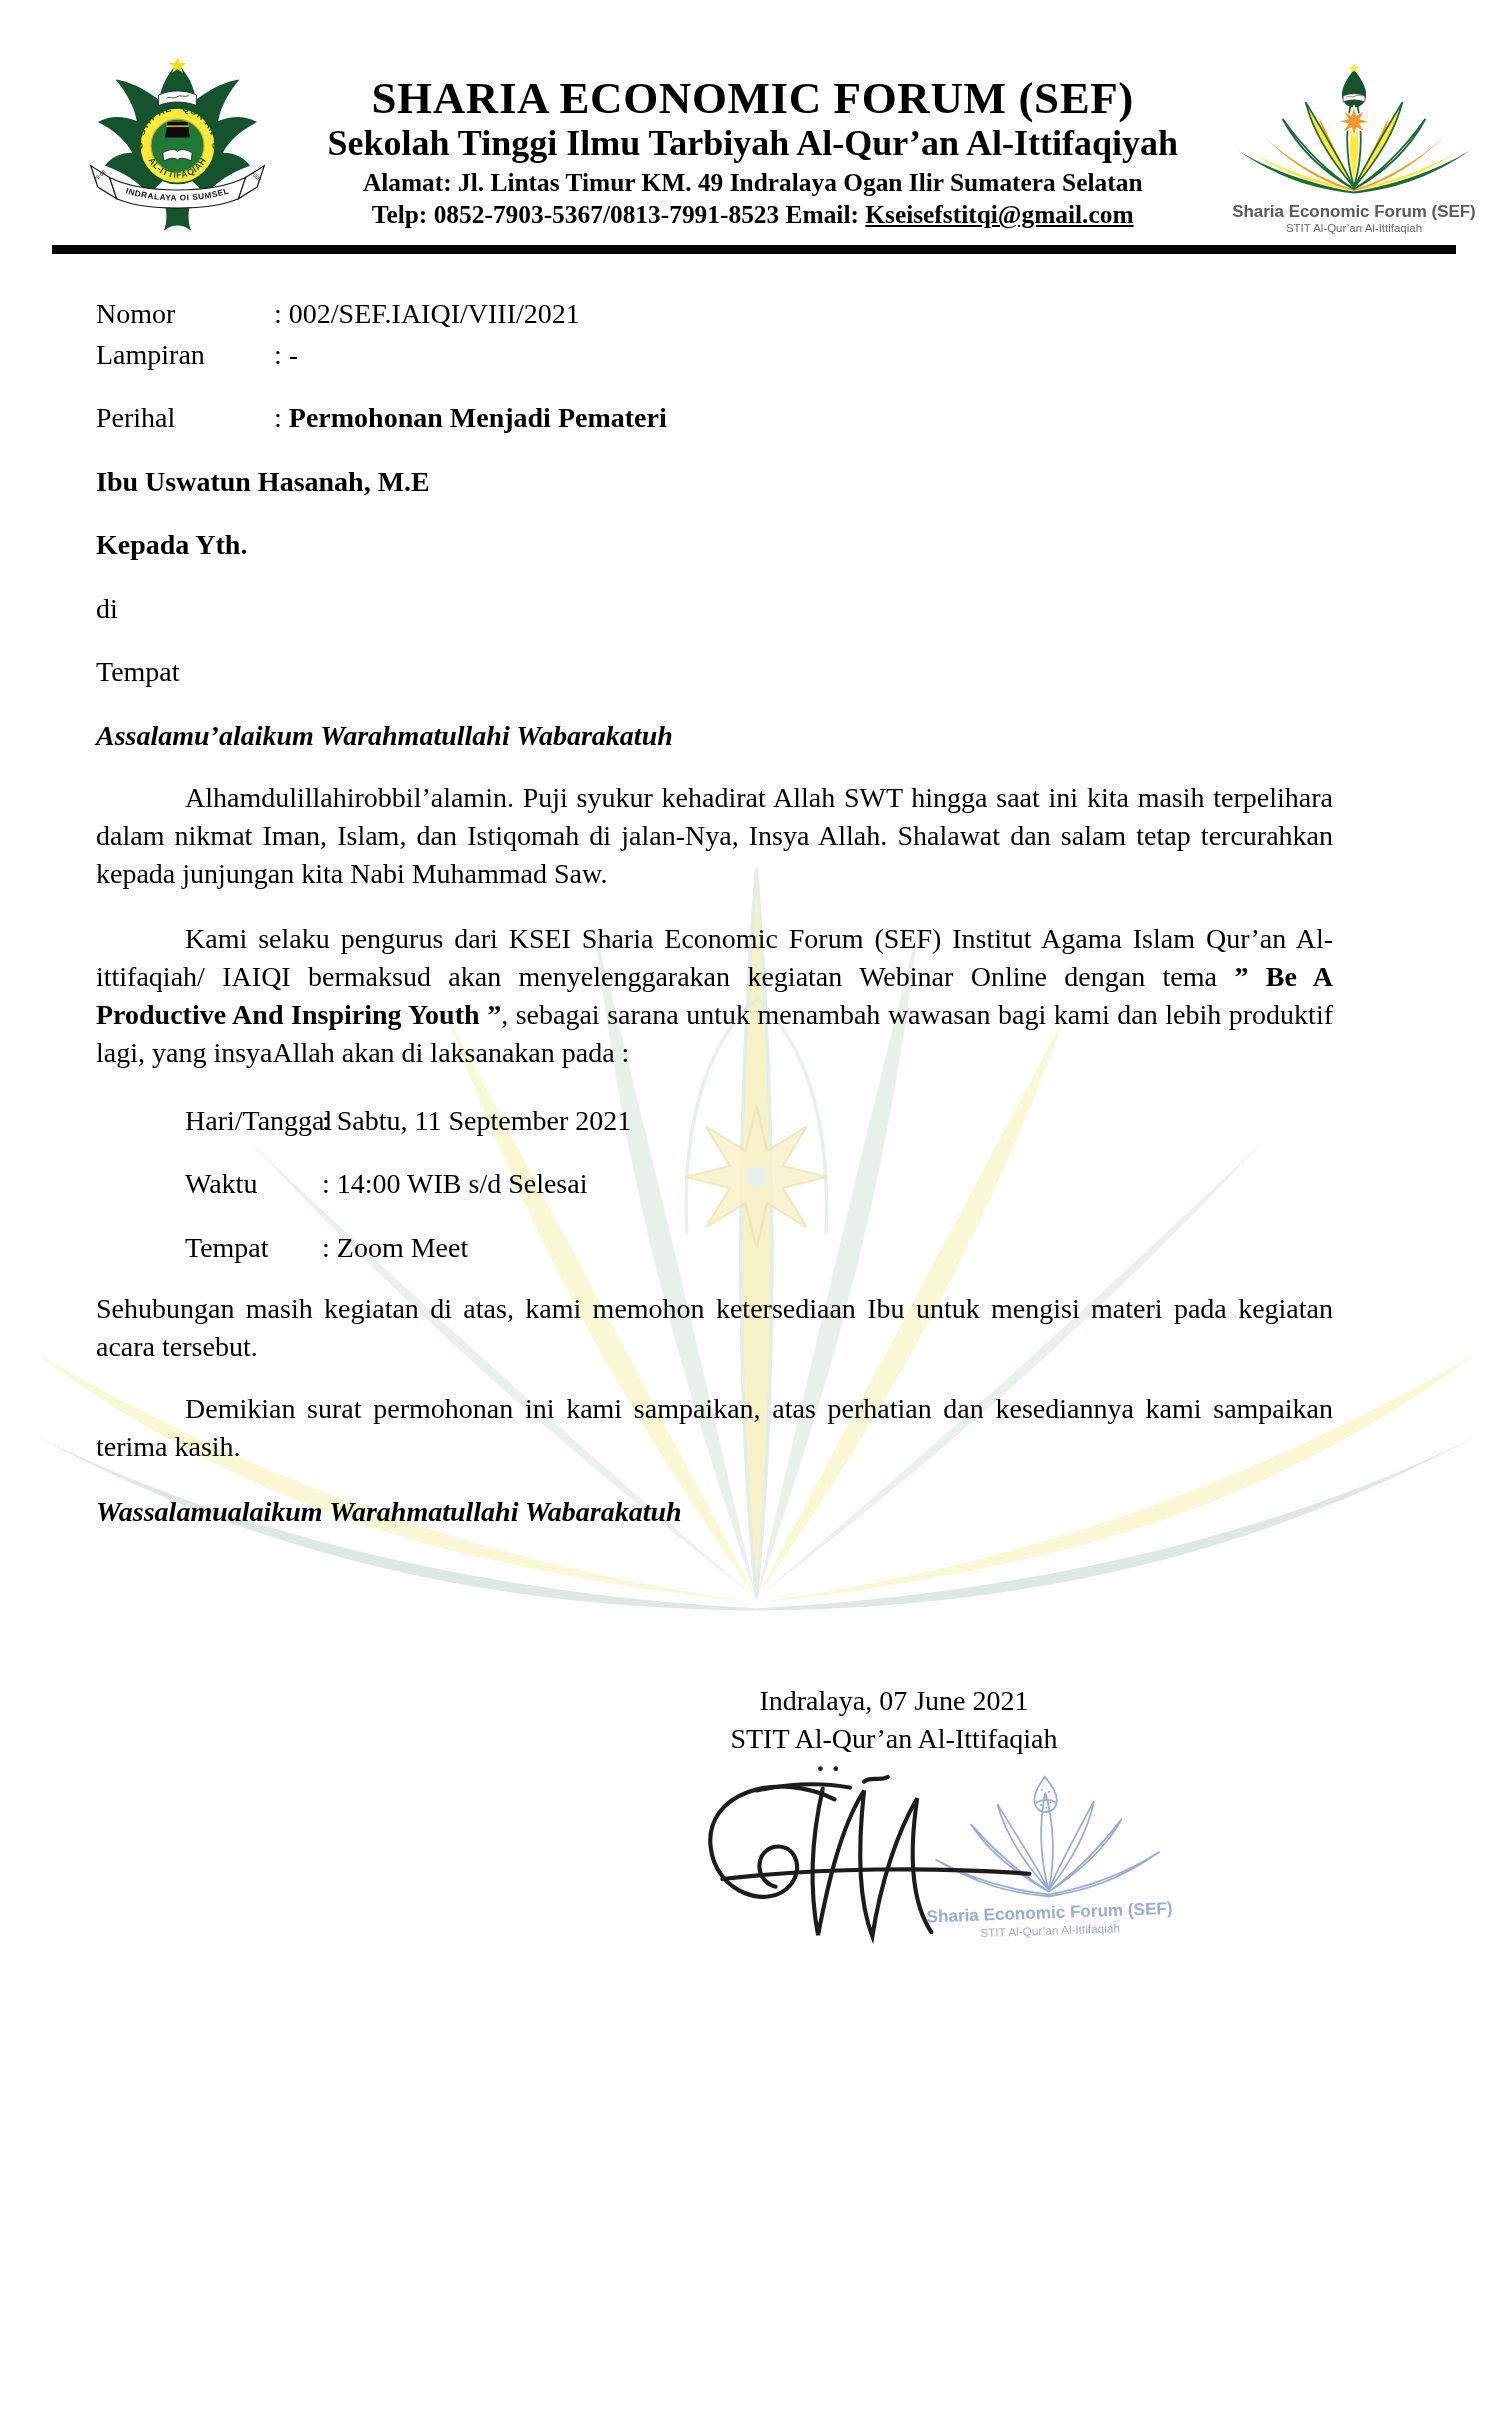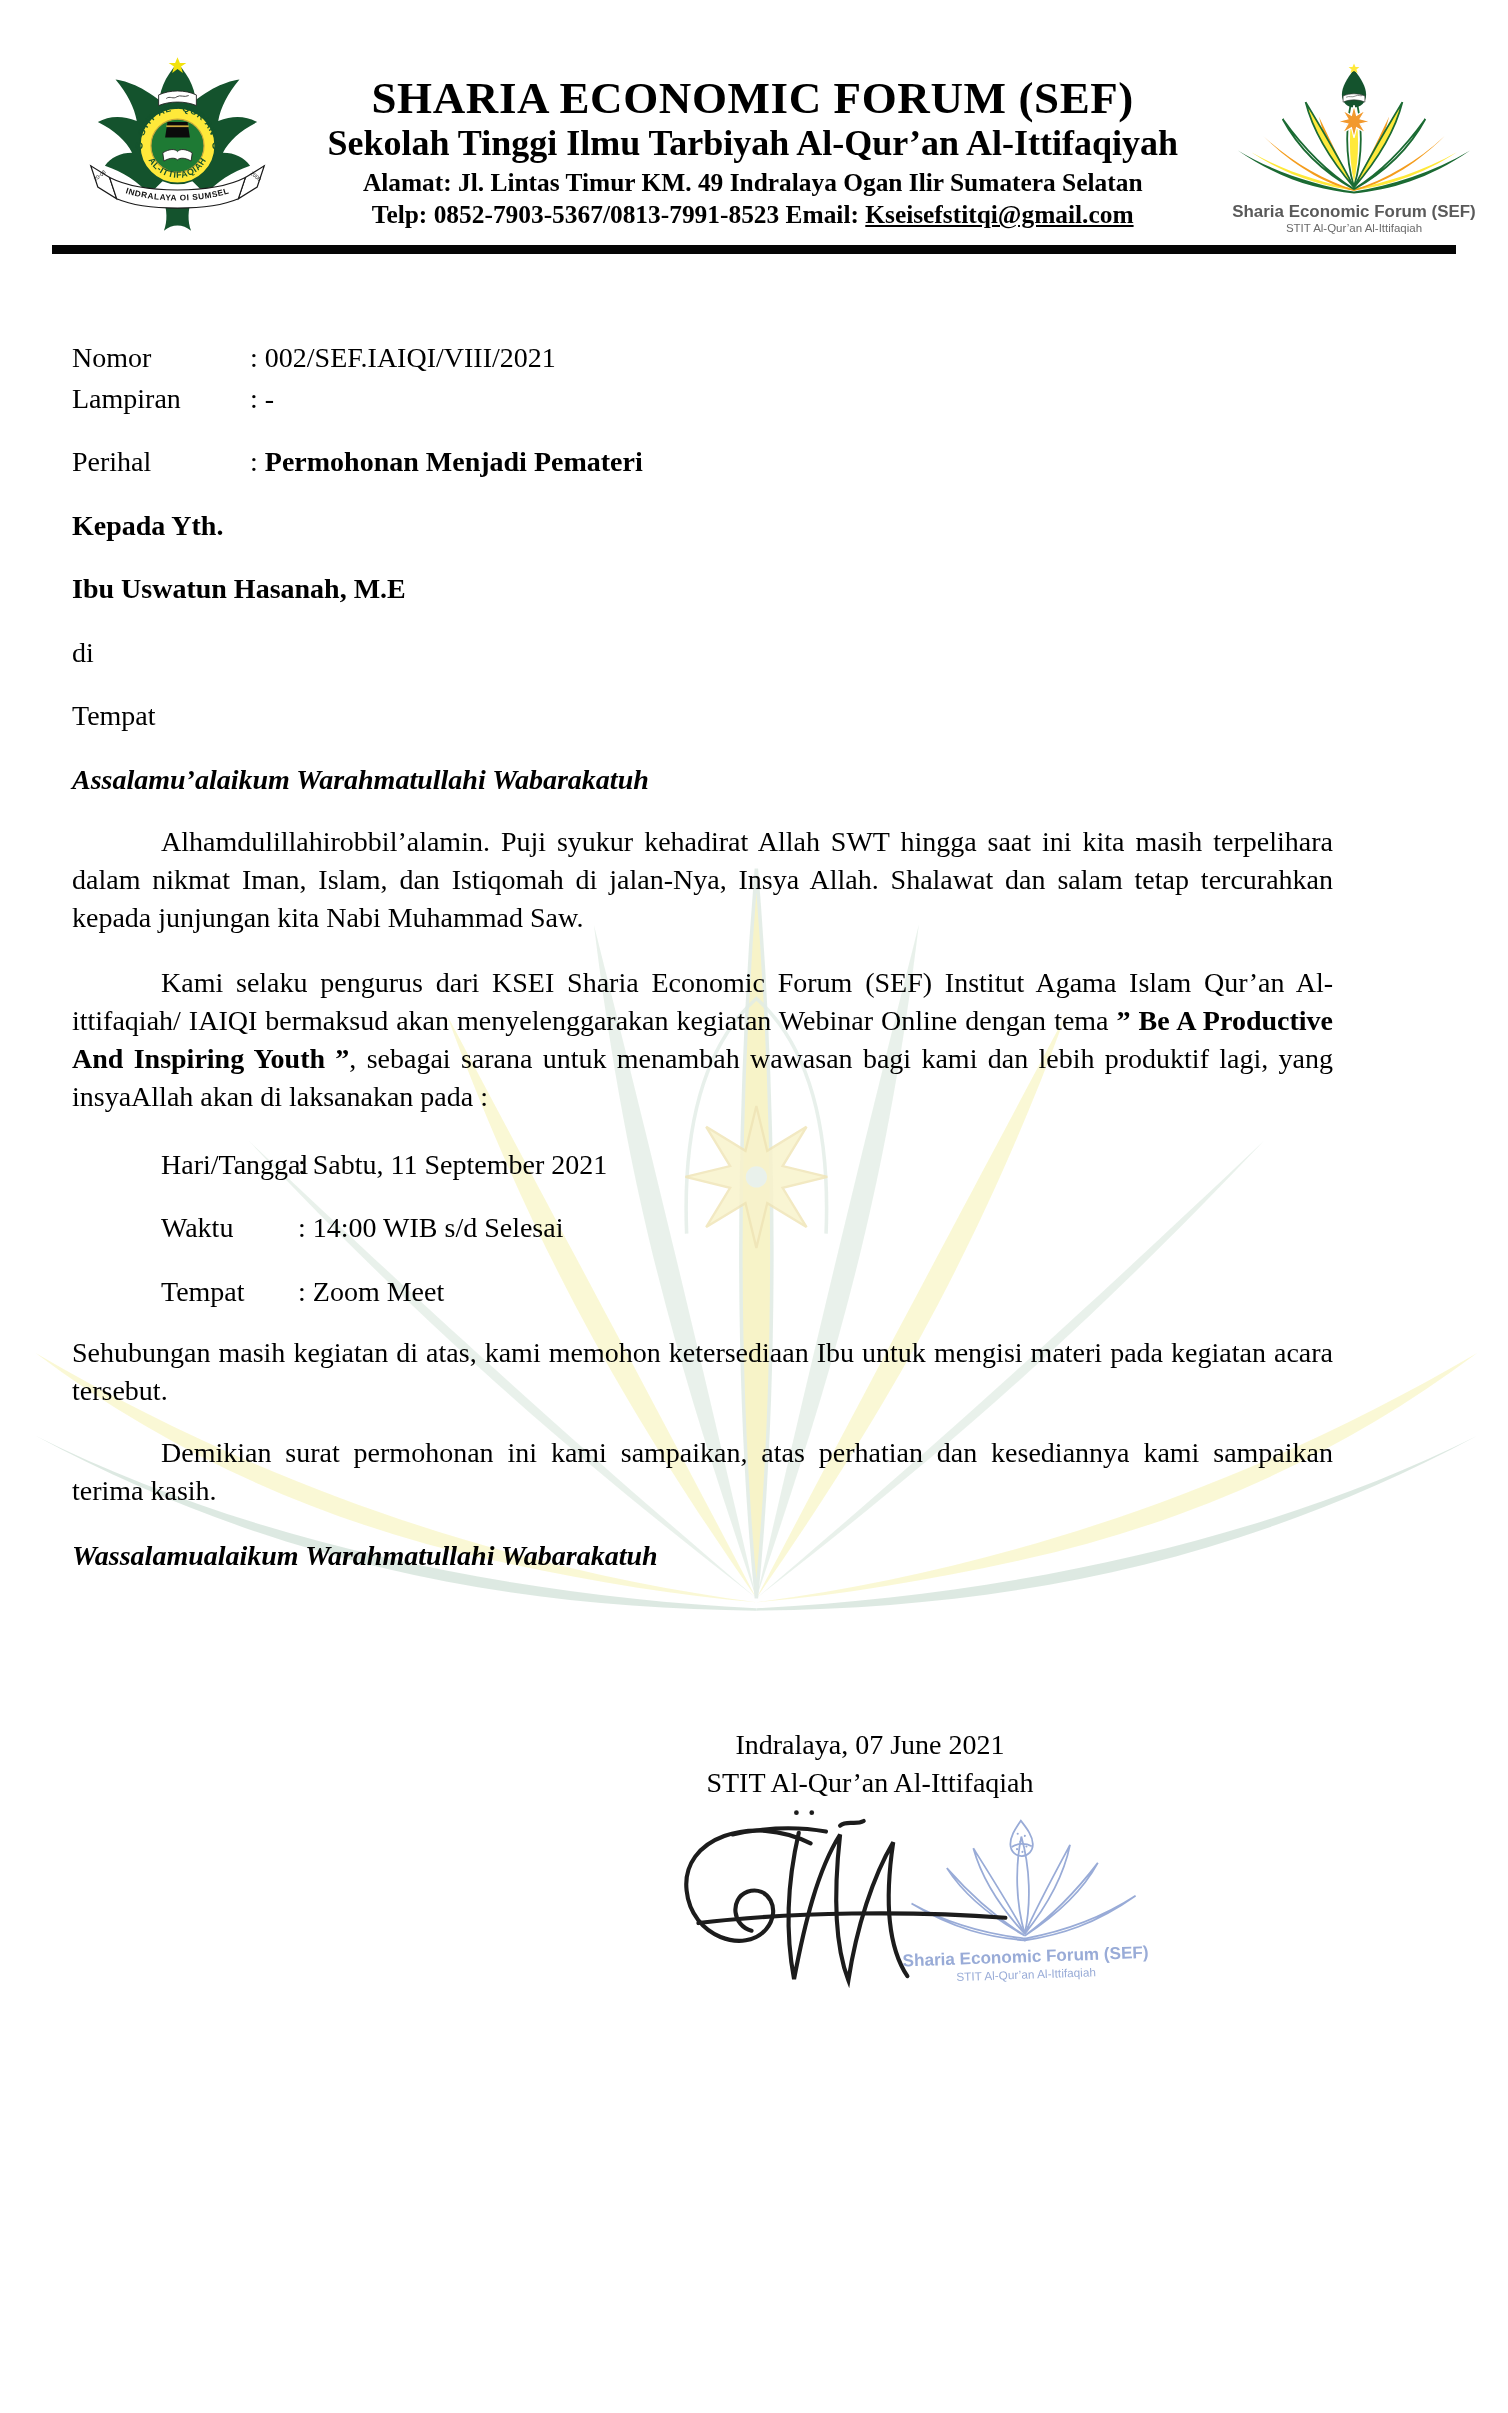--- a/index.html
+++ b/index.html
@@ -20,21 +20,21 @@
   .logo-left{width:201px;height:180px;flex:0 0 auto;}
   .head-center{flex:1 1 auto;text-align:center;padding-top:16.5px;}
   .head-title{font-size:45px;font-weight:bold;line-height:50px;letter-spacing:0.6px;}
   .head-sub{font-size:36px;font-weight:bold;line-height:41px;font-family:Liberation Serif, serif;}
   .head-addr{font-size:25.4px;font-weight:bold;line-height:32.5px;margin-top:2.4px;}
   .head-tel{font-size:25.4px;font-weight:bold;line-height:32.5px;}
   .email{color:#000000;text-decoration:underline;}
   .logo-right{width:254px;height:177px;flex:0 0 auto;margin-top:5.9px;}
   .rule{height:8.9px;background:#050505;margin:5.9px 52px 0 52px;}
   
-  .main{padding:39px 175px 0 72px;font-size:28px;margin-top:44px;}
+  .main{padding:39px 175px 0 96px;font-size:28px;}
   .meta-row{display:flex;line-height:41px;}
   .meta-label{width:178px;flex:0 0 auto;}
   .gap{margin-top:22.5px;}
   .bold{font-weight:bold;}
   .bolditalic{font-weight:bold;font-style:italic;}
   .para{margin:23.6px 0 0 0;text-align:justify;line-height:38px;text-indent:89px;}
   .para.noindent{text-indent:0;}
   .event{margin:28px 0 0 89px;}
   .event-row{display:flex;line-height:41px;margin-bottom:22.5px;}
   .event-label{width:137px;flex:0 0 auto;}
@@ -160,22 +160,22 @@
       </div>
       <div class="meta-row">
         <span class="meta-label">Lampiran</span>
         <span>: -</span>
       </div>
       <div class="meta-row gap">
         <span class="meta-label">Perihal</span>
         <span><span>: </span><span class="bold">Permohonan Menjadi Pemateri</span></span>
       </div>
 
+      <div class="meta-row gap bold">Ibu Uswatun Hasanah, M.E</div>
       <div class="meta-row gap bold">Kepada Yth.</div>
-      <div class="meta-row gap bold">Ibu Uswatun Hasanah, M.E</div>
       <div class="meta-row gap">di</div>
       <div class="meta-row gap">Tempat</div>
 
       <div class="meta-row gap bolditalic">Assalamu’alaikum Warahmatullahi Wabarakatuh</div>
 
       <p class="para">Alhamdulillahirobbil’alamin. Puji syukur kehadirat Allah SWT hingga saat ini kita masih terpelihara dalam nikmat Iman, Islam, dan Istiqomah di jalan-Nya, Insya Allah. Shalawat dan salam tetap tercurahkan kepada junjungan kita Nabi Muhammad Saw.</p>
 
       <p class="para" style="margin-top:26.6px"><span>Kami selaku pengurus dari KSEI Sharia Economic Forum (SEF) Institut Agama Islam Qur’an Al-ittifaqiah/ IAIQI bermaksud akan menyelenggarakan kegiatan Webinar Online dengan tema </span><span class="bold">” Be A Productive And Inspiring Youth ”</span><span>, sebagai sarana untuk menambah wawasan bagi kami dan lebih produktif lagi, yang insyaAllah akan di laksanakan pada :</span></p>
 
       <div class="event">

